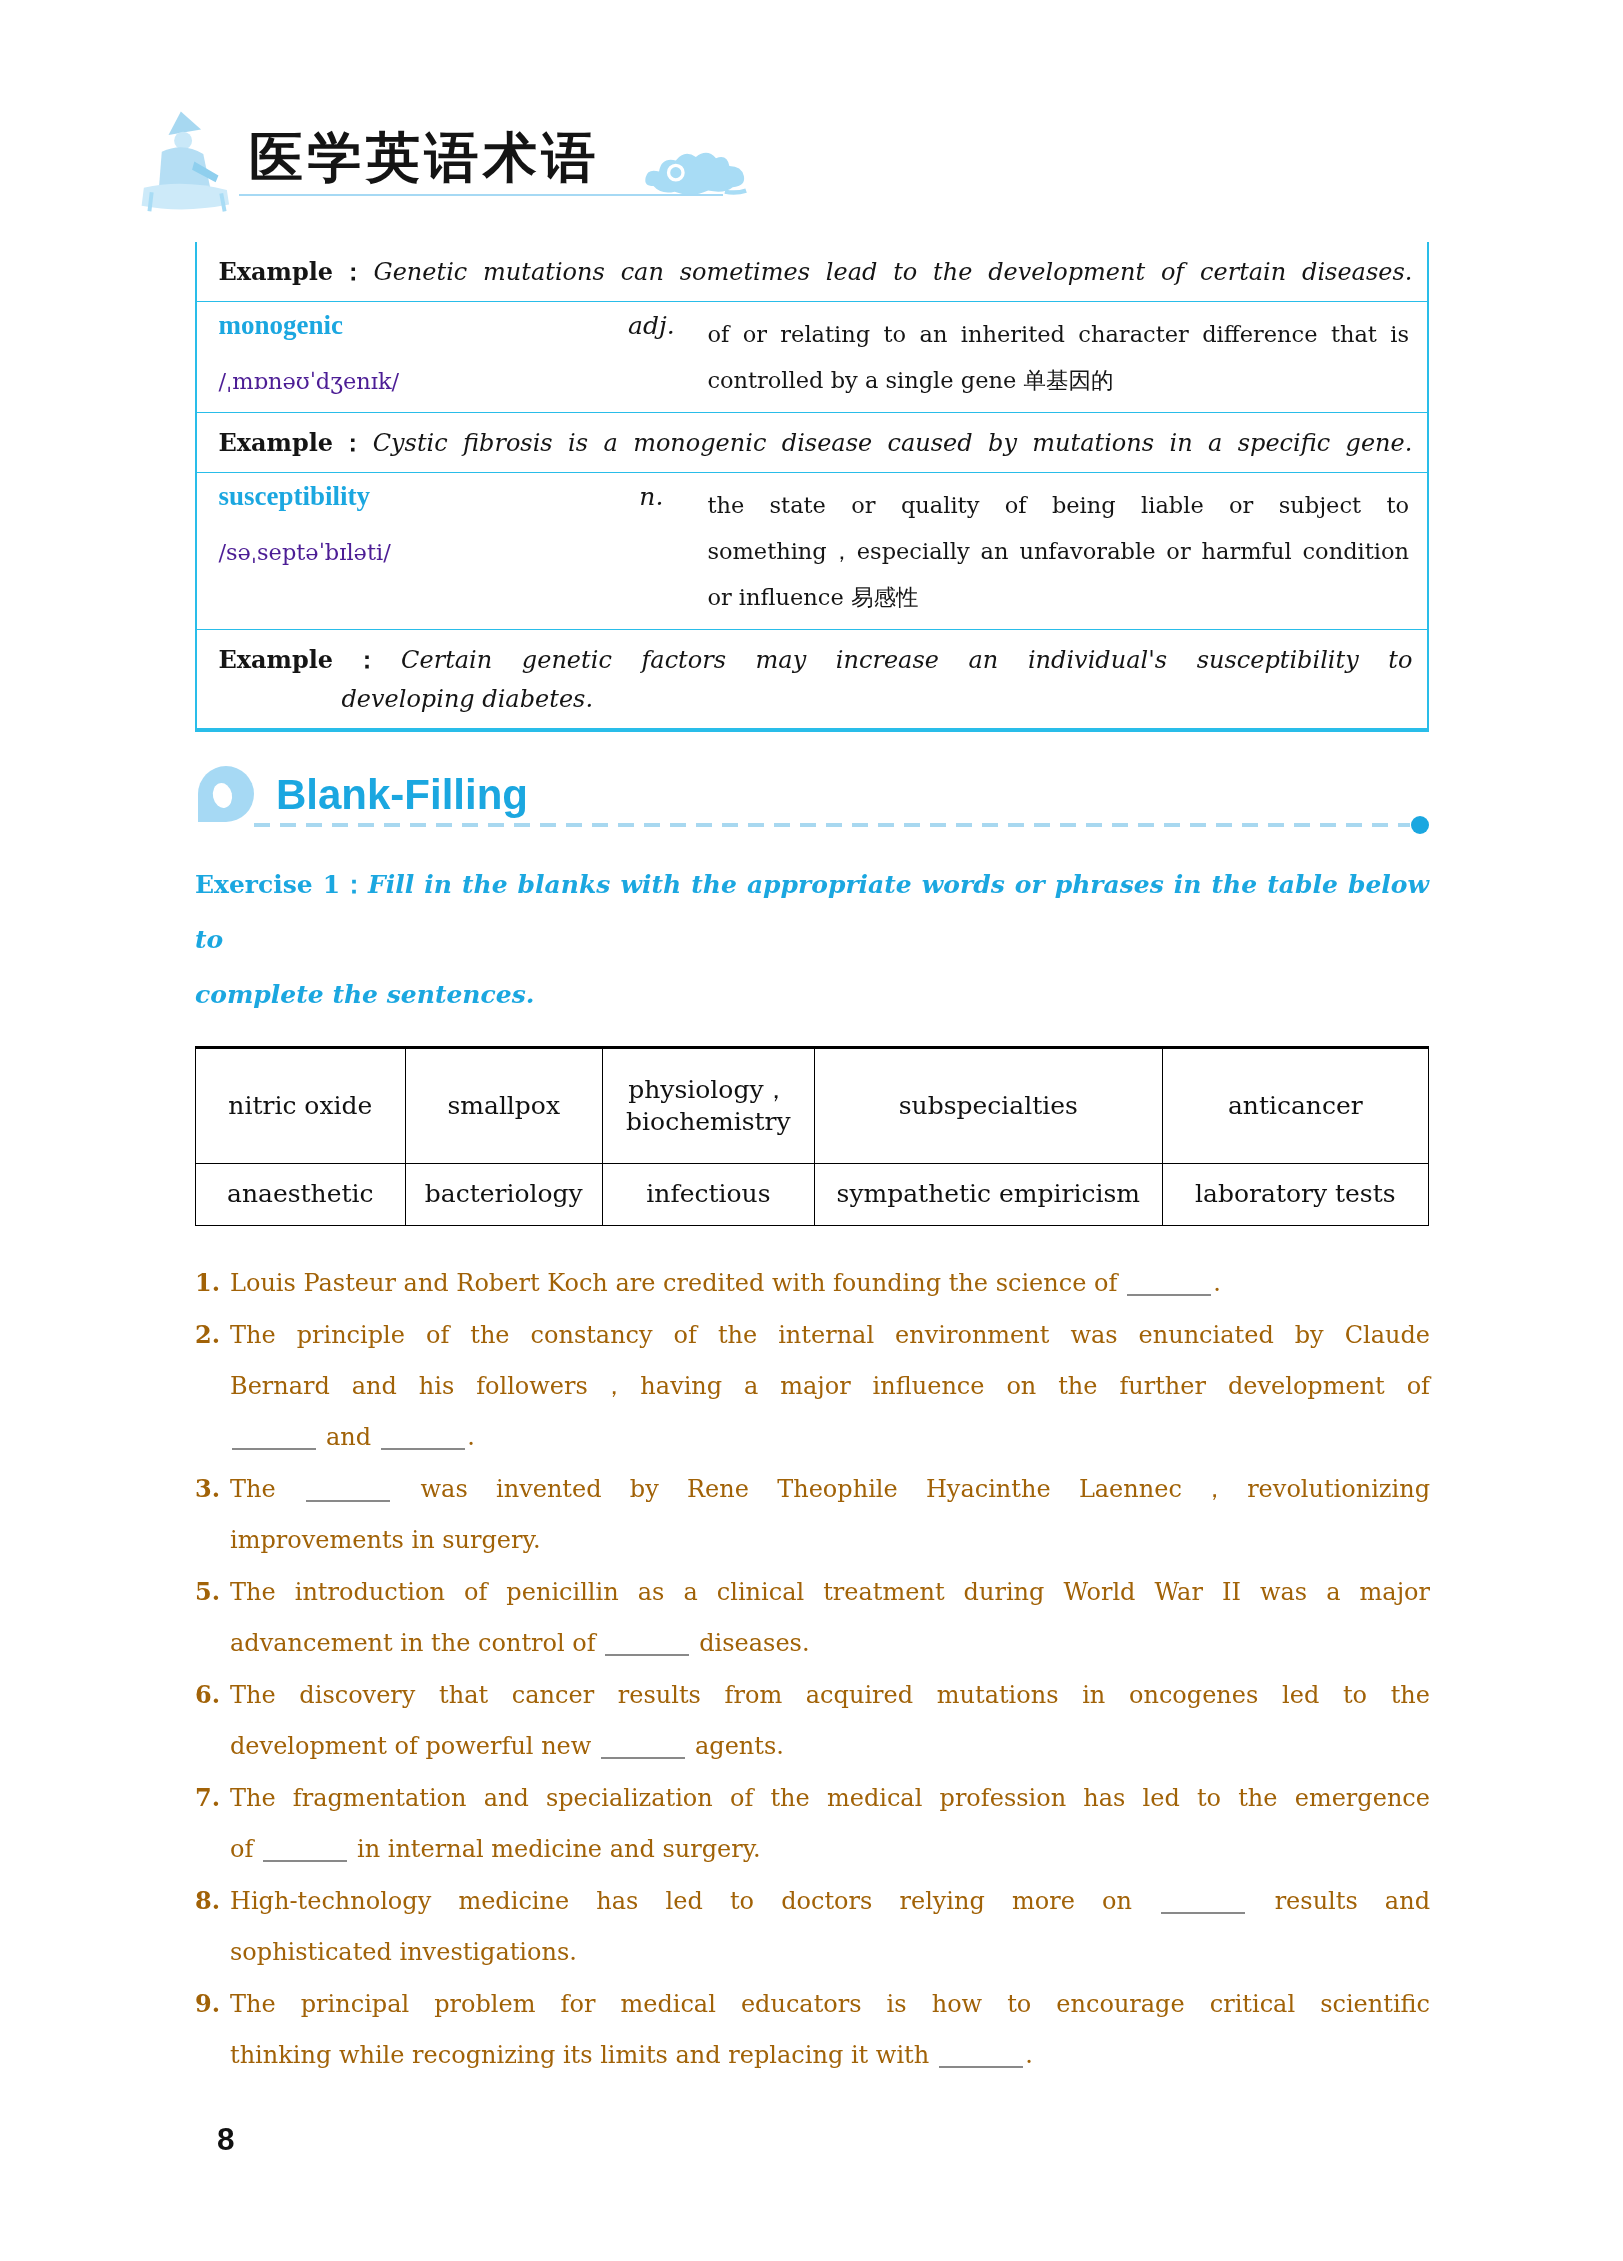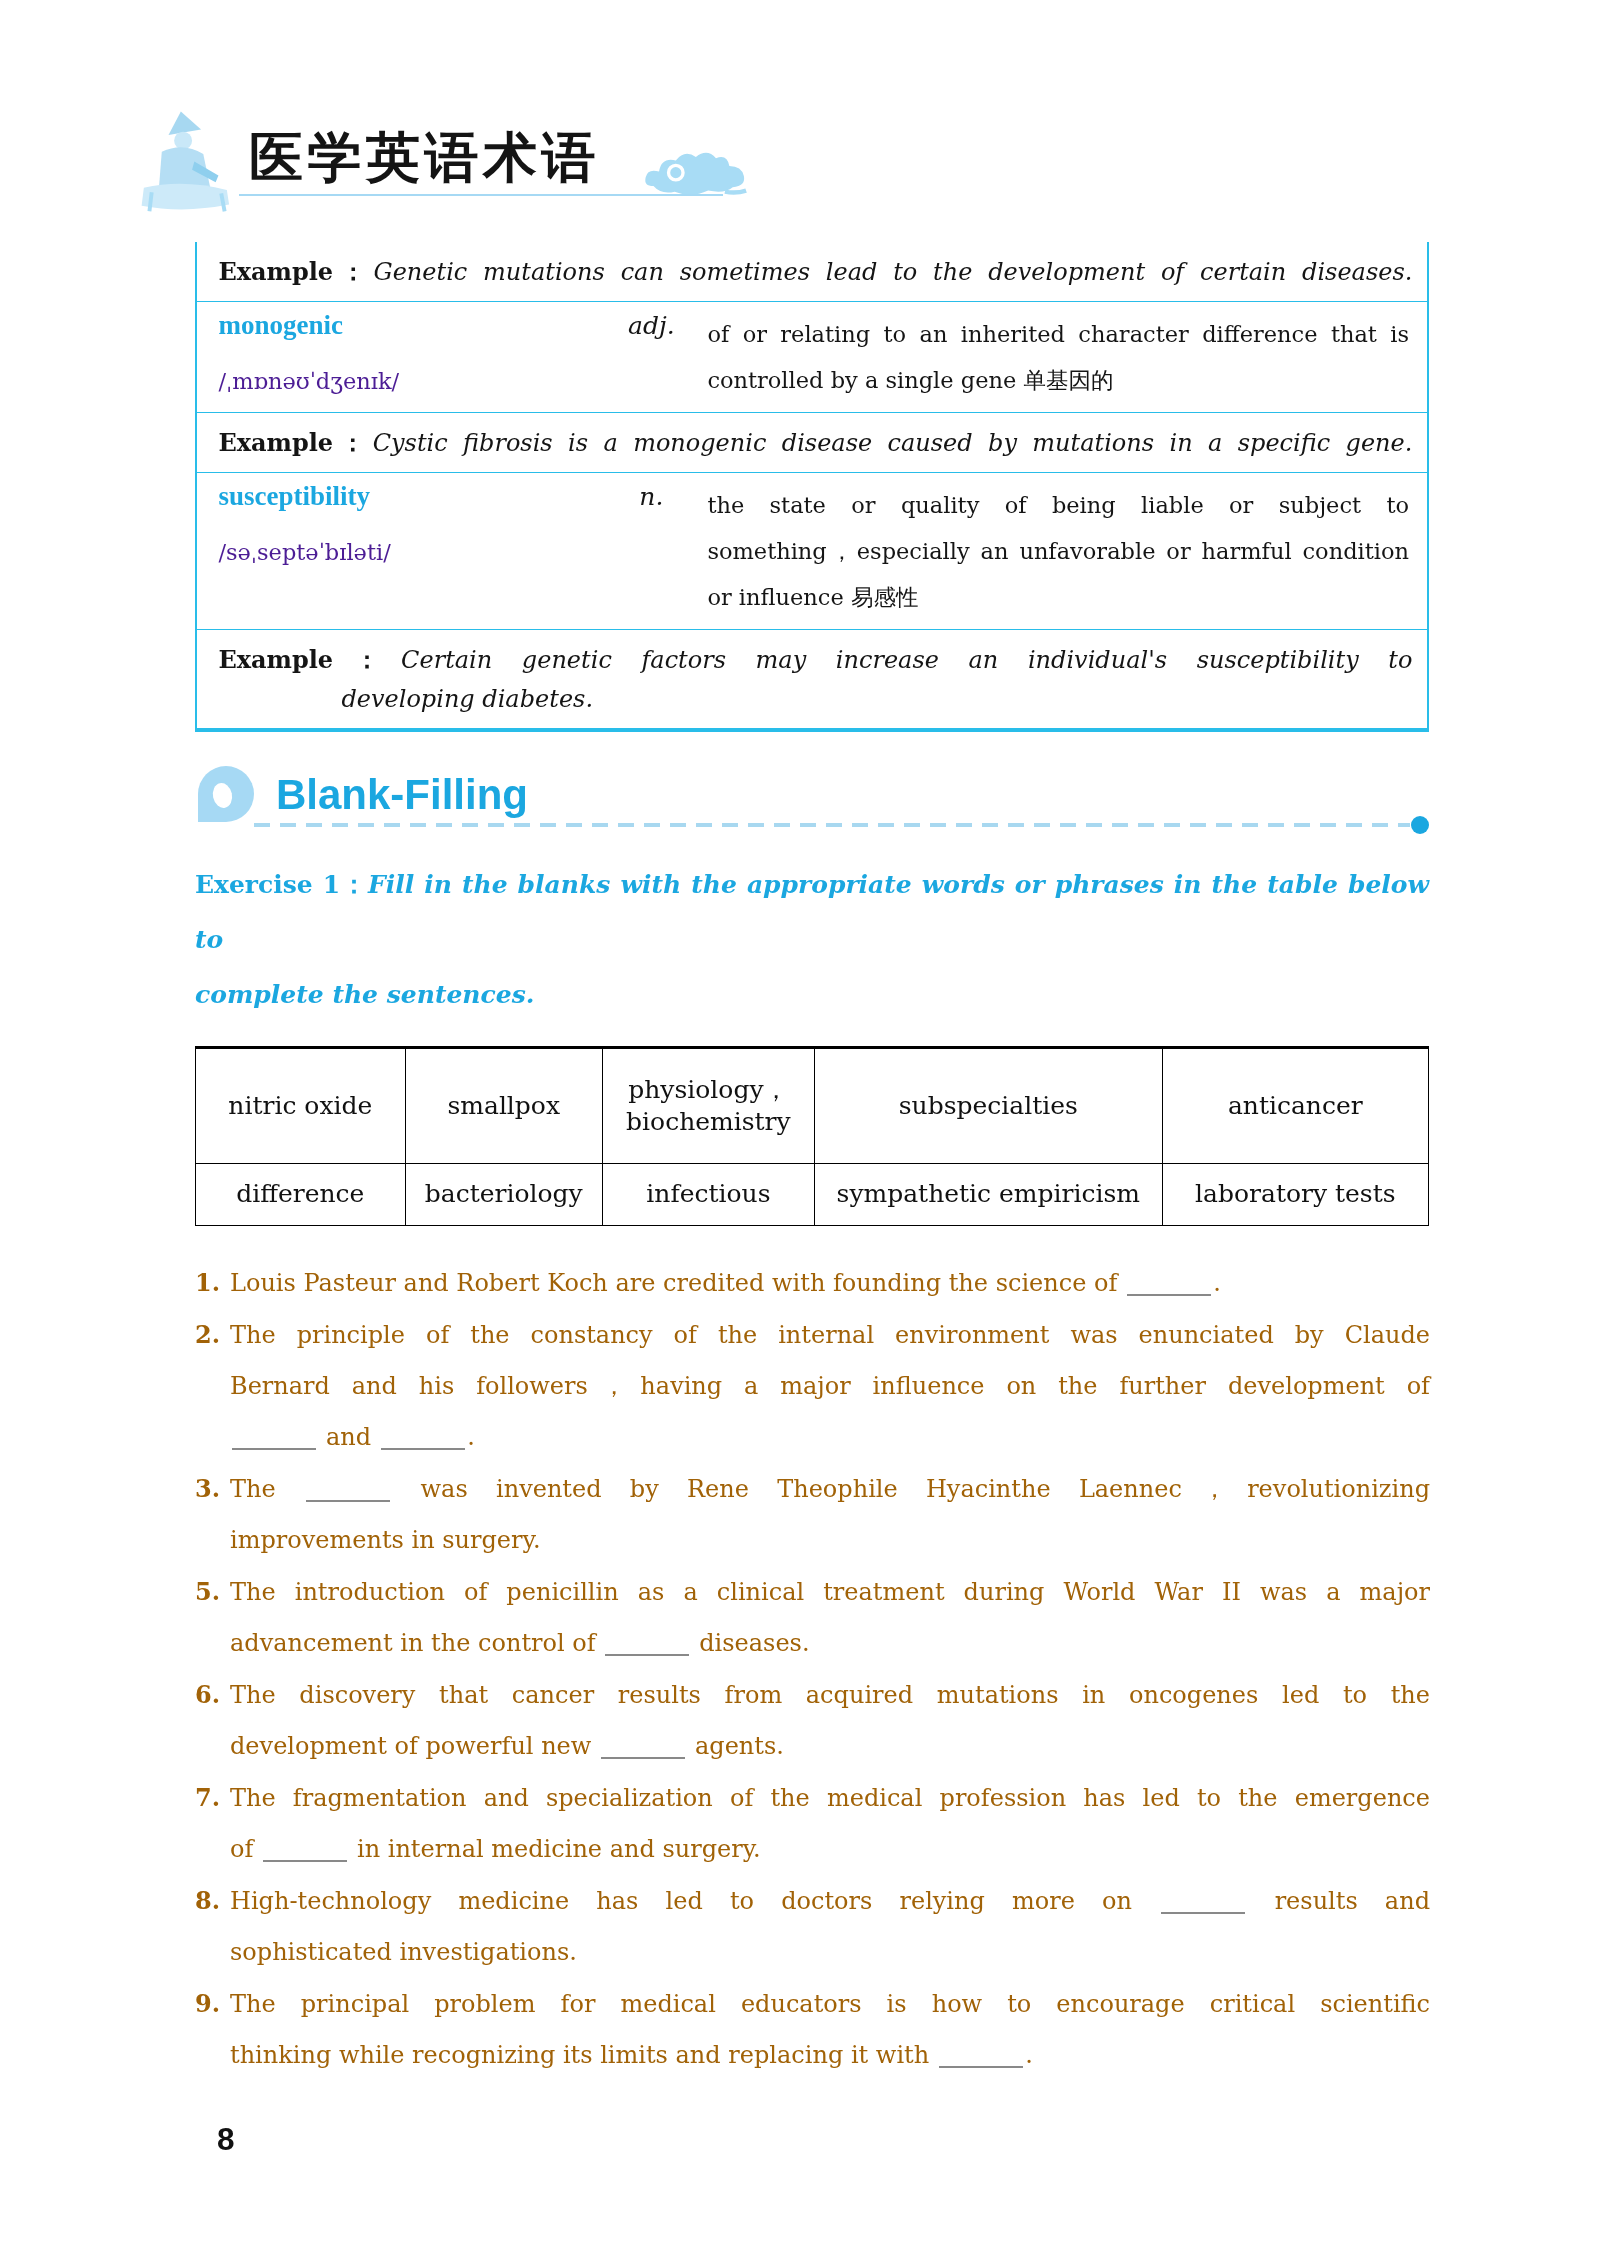--- a/index.html
+++ b/index.html
@@ -192,21 +192,21 @@
     <tbody>
         <tr class="r1">
       <td>nitric oxide</td>
       <td>smallpox</td>
       <td>physiology，
 biochemistry</td>
       <td>subspecialties</td>
       <td>anticancer</td>
     </tr>
     <tr class="r2">
-      <td>difference</td>
+      <td>anaesthetic</td>
       <td>bacteriology</td>
       <td>infectious</td>
       <td>sympathetic empiricism</td>
       <td>laboratory tests</td>
     </tr>
   </tbody>
     </table>
 
   <div class="items">
       <div>

